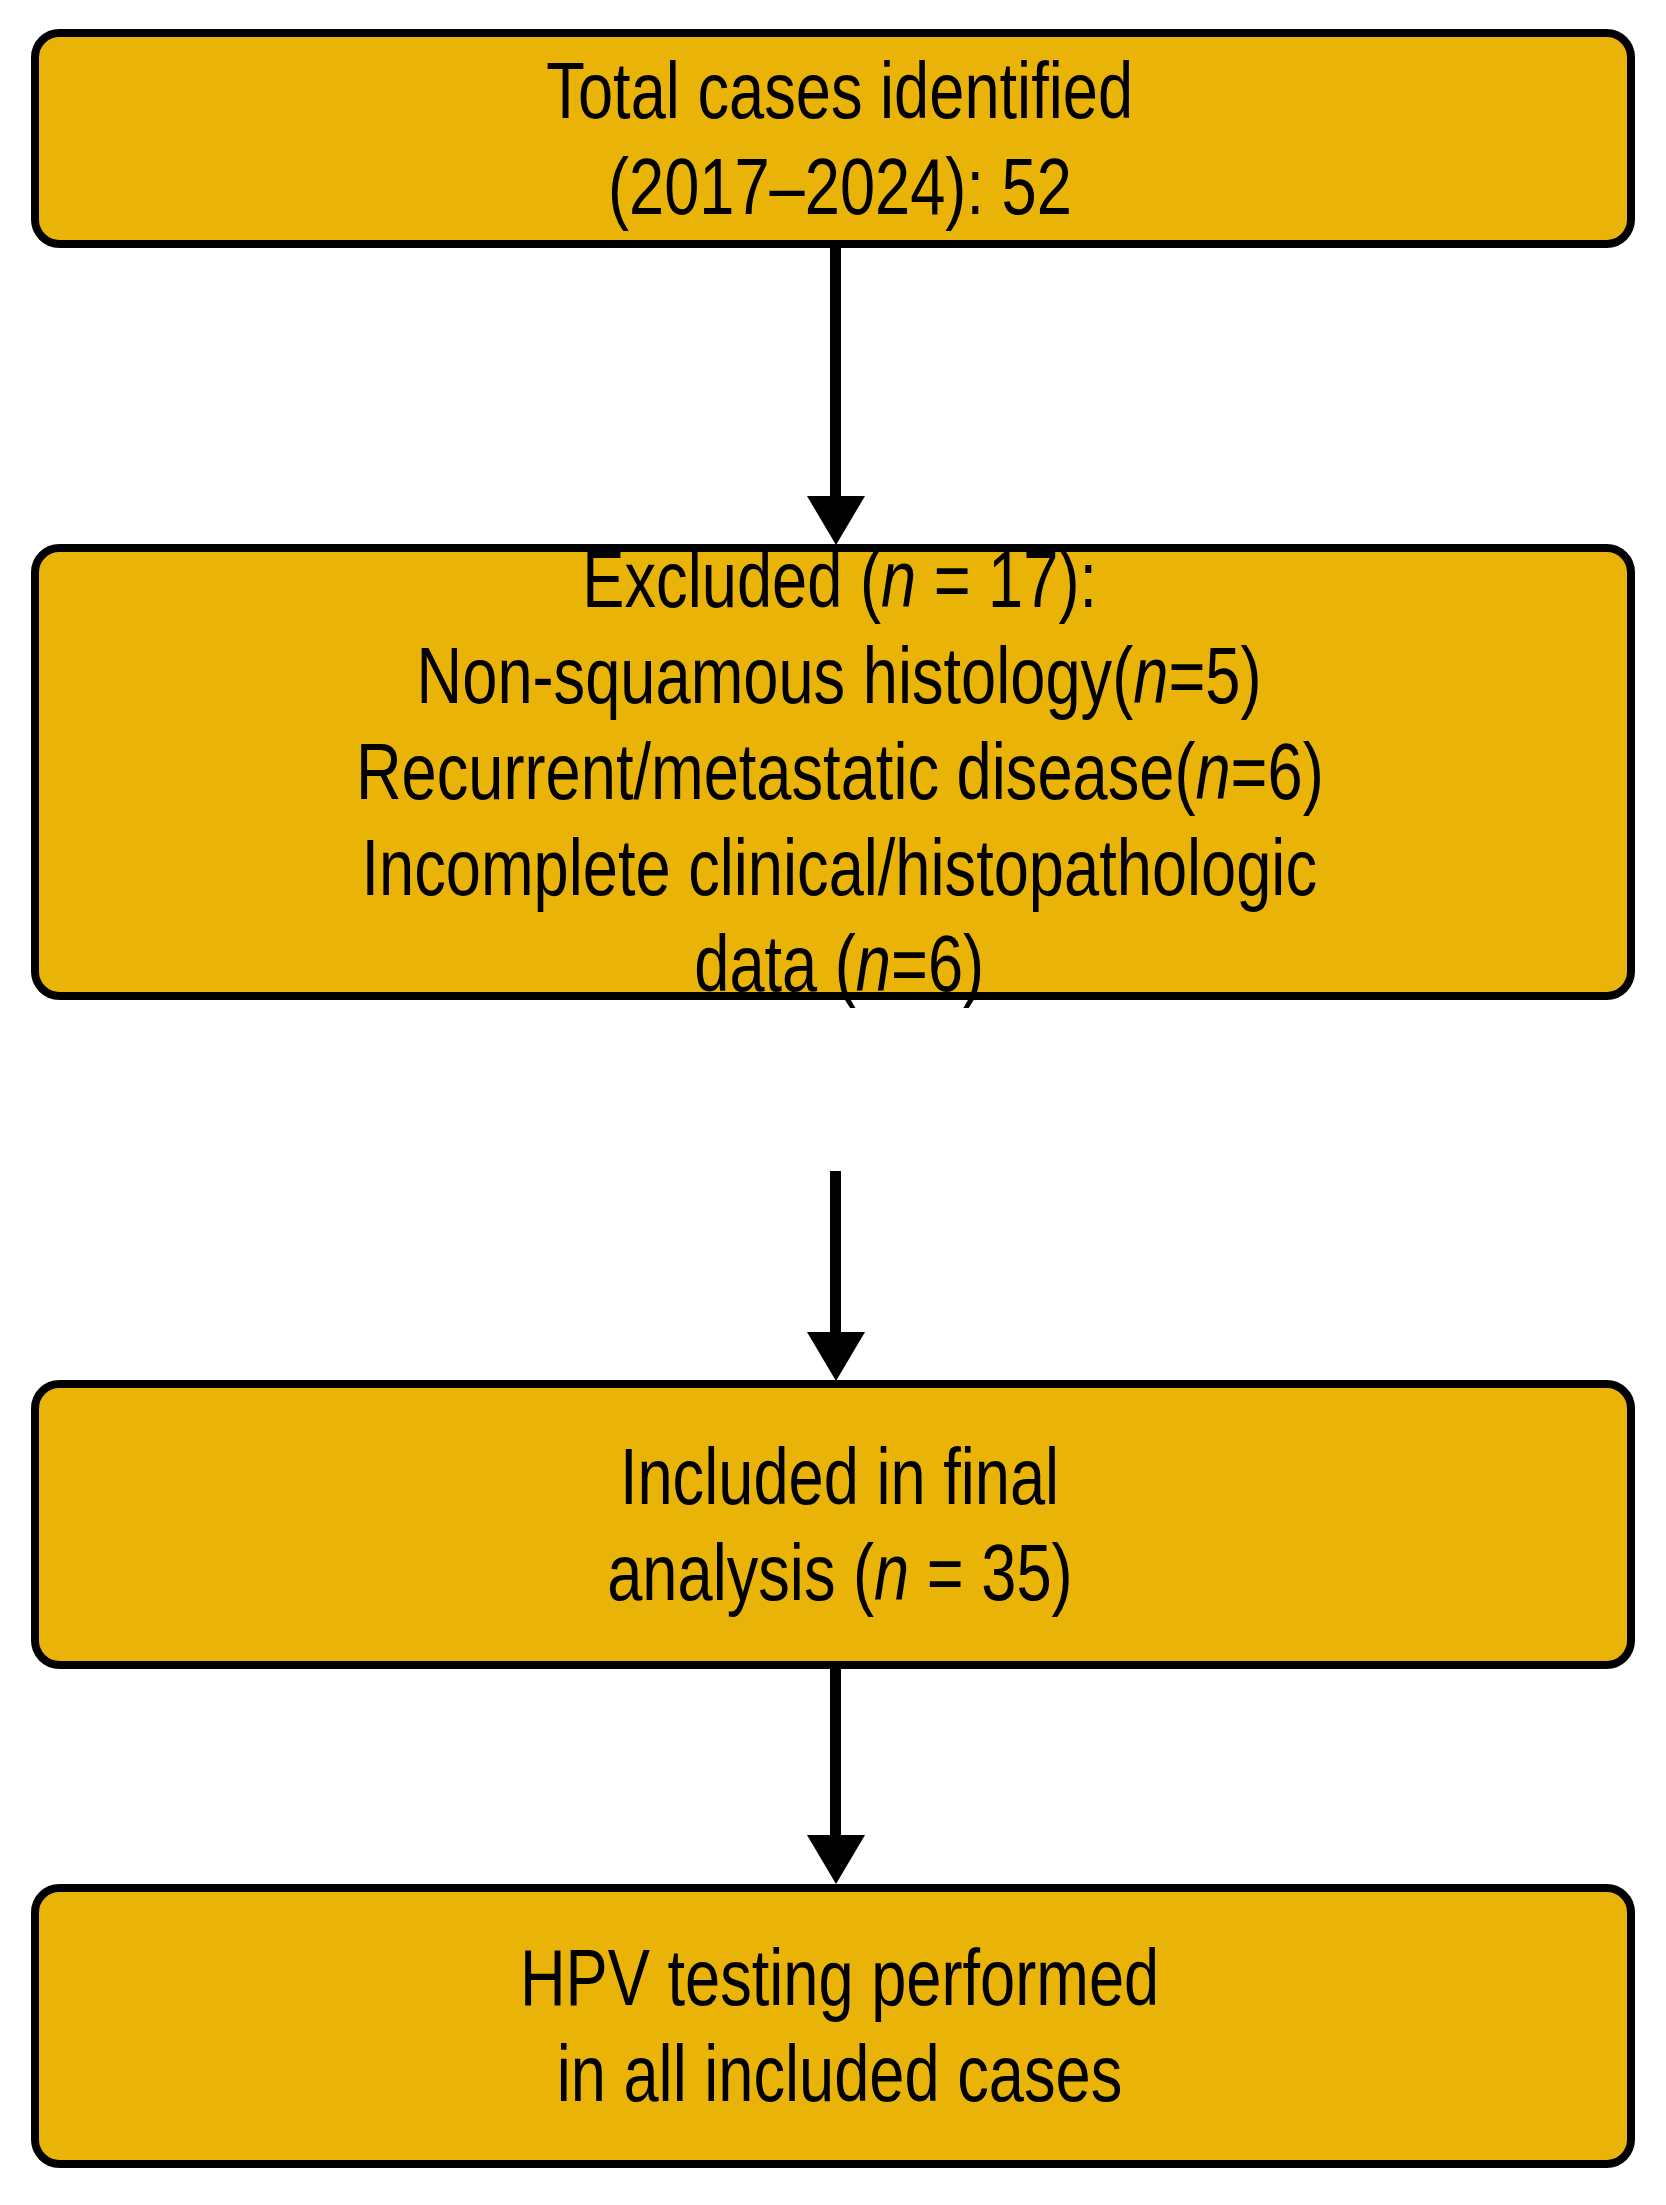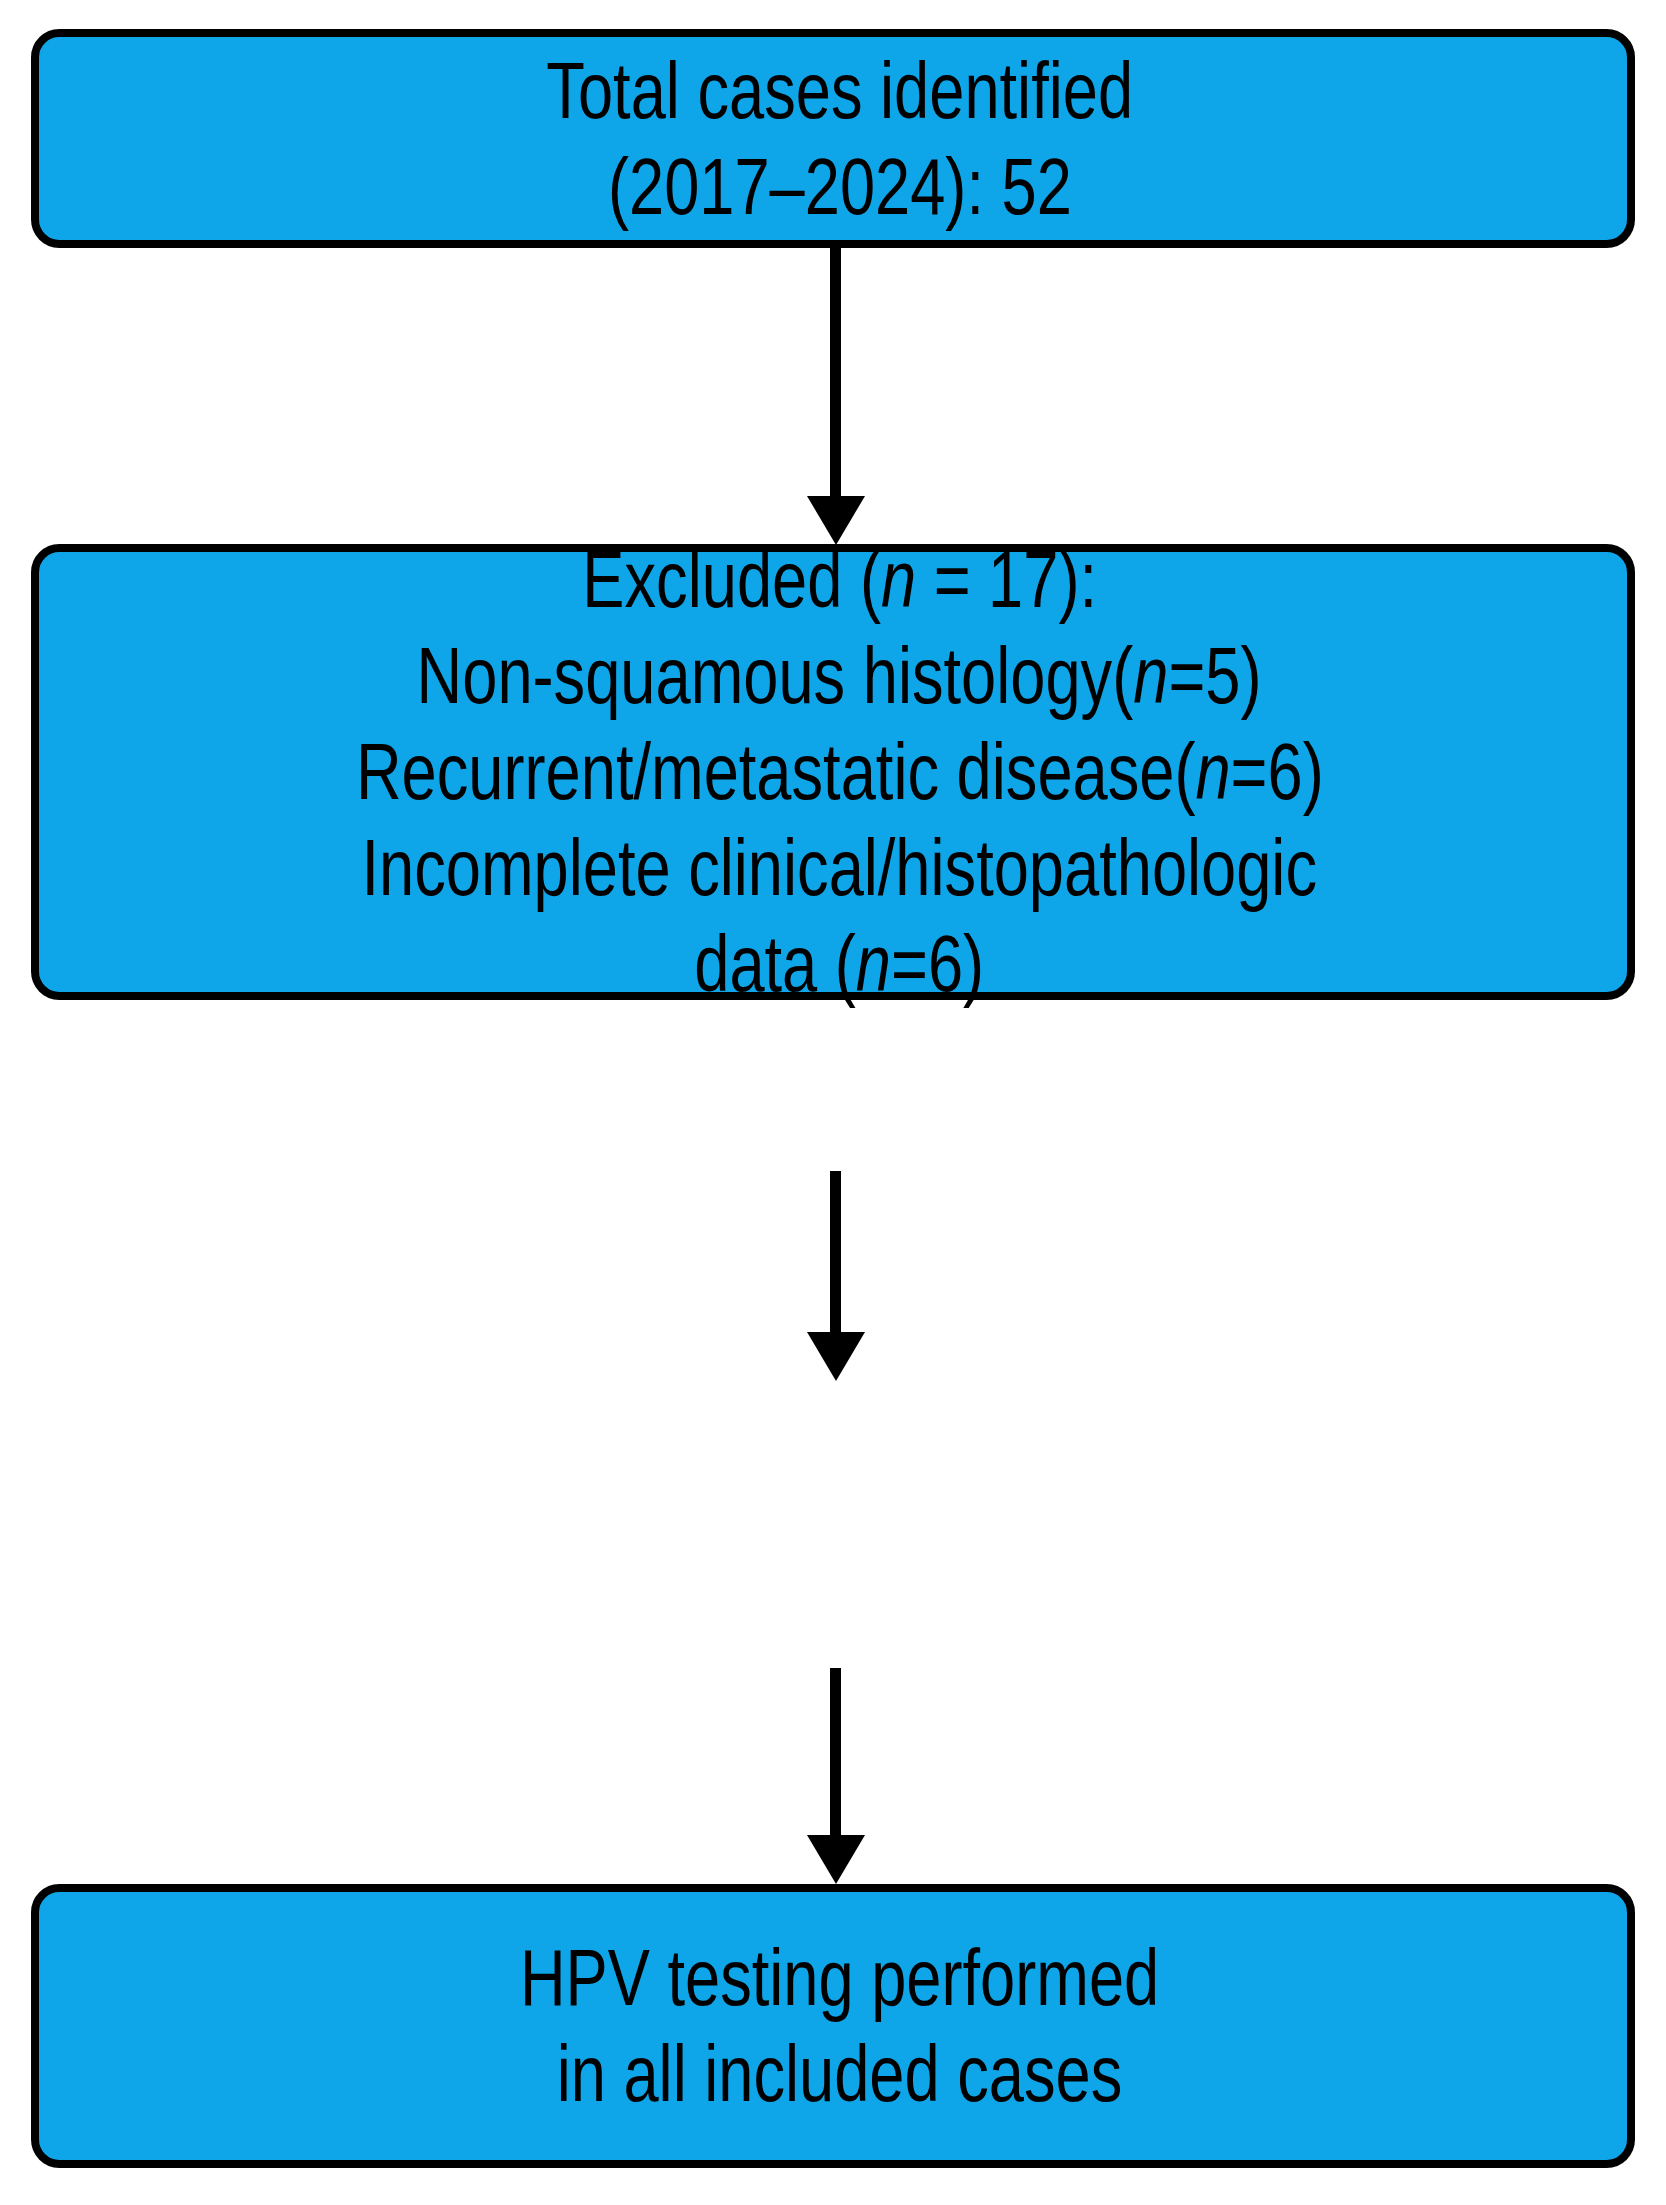--- a/index.html
+++ b/index.html
@@ -18,21 +18,21 @@
   }
 
   
   .flow-box {
     position: absolute;
     left: 31px;
     width: 1604px;
     box-sizing: border-box;
     border: 8.4px solid #000000;
     border-radius: 28.4px;
-    background: #0ea5e9;
+    background: #eab308;
     display: flex;
     flex-direction: column;
     align-items: center;
     justify-content: center;
     padding-left: 13px;
   }
   .flow-line {
     display: block;
     color: #000000;
     font-size: 79px;
@@ -109,20 +109,24 @@
     <span class="flow-line">Recurrent/metastatic disease(<i>n</i>=6)</span>
     <span class="flow-line">Incomplete clinical/histopathologic</span>
     <span class="flow-line">data (<i>n</i>=6)</span>
   </div>
 
   <div class="connector" id="arrow-2">
     <div class="shaft"></div>
     <div class="head"></div>
   </div>
 
+  <div class="flow-box" id="box-included">
+    <span class="flow-line">Included in final</span>
+    <span class="flow-line">analysis (<i>n</i> = 35)</span>
+  </div>
 
   <div class="connector" id="arrow-3">
     <div class="shaft"></div>
     <div class="head"></div>
   </div>
 
   <div class="flow-box" id="box-hpv">
     <span class="flow-line">HPV testing performed</span>
     <span class="flow-line">in all included cases</span>
   </div>

